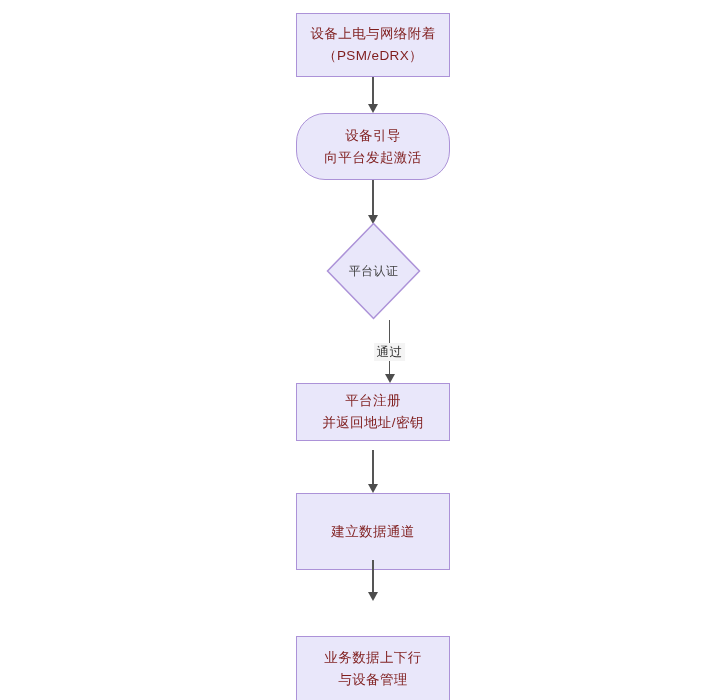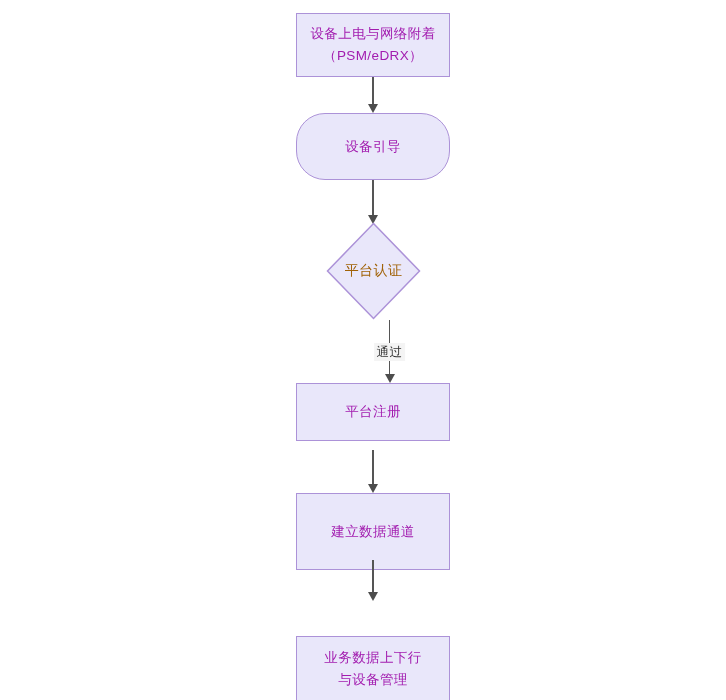--- a/index.html
+++ b/index.html
@@ -19,21 +19,21 @@
   
   .node {
     position: absolute;
     box-sizing: border-box;
     background: #e9e7fa;
     border: 1.5px solid #ac92d8;
     display: flex;
     flex-direction: column;
     align-items: center;
     justify-content: center;
-    color: #a21caf;
+    color: #7f1d1d;
     font-size: 13.5px;
     line-height: 22px;
     letter-spacing: 0.4px;
     white-space: nowrap;
   }
   .node .ln { display: block; }
 
   
   .diamond-wrap {
     position: absolute;
@@ -47,22 +47,22 @@
   }
   .diamond-label {
     position: absolute;
     left: 0;
     top: 0;
     width: 100%;
     height: 100%;
     display: flex;
     align-items: center;
     justify-content: center;
-    color: #a16207;
-    font-size: 14px;
+    color: #404040;
+    font-size: 12px;
     letter-spacing: 0.4px;
     white-space: nowrap;
   }
 
   
   .edge {
     position: absolute;
   }
   .edge-line {
     position: absolute;
@@ -105,20 +105,21 @@
     <span class="ln">（PSM/eDRX）</span>
   </div>
 
   <div class="edge" style="left:296px; top:77px; width:154px; height:36px;">
     <div class="edge-line" style="height:27px;"></div>
     <div class="arrowhead" style="top:27px;"></div>
   </div>
 
   <div class="node" style="left:296px; top:113px; width:154px; height:67px;border-radius:29px;">
     <span class="ln">设备引导</span>
+    <span class="ln">向平台发起激活</span>
   </div>
 
   <div class="edge" style="left:296px; top:180px; width:154px; height:44px;">
     <div class="edge-line" style="height:35px;"></div>
     <div class="arrowhead" style="top:35px;"></div>
   </div>
 
   <div class="diamond-wrap" style="left:326px; top:222px; width:95px; height:98px;">
     <svg class="diamond-shape" viewBox="0 0 95 98" preserveAspectRatio="none">
       <polygon points="47.5,1.5 93.5,49 47.5,96.5 1.5,49" fill="#e9e7fa" stroke="#ac92d8" stroke-width="1.5"></polygon>
@@ -127,20 +128,21 @@
   </div>
 
   <div class="edge" style="left:342px; top:320px; width:95px; height:63px;">
     <div class="edge-line" style="height:54px;"></div>
     <div class="arrowhead" style="top:54px;"></div>
     <div class="edge-label" style="top:23px;">通过</div>
   </div>
 
   <div class="node" style="left:296px; top:383px; width:154px; height:58px;">
     <span class="ln">平台注册</span>
+    <span class="ln">并返回地址/密钥</span>
   </div>
 
   <div class="edge" style="left:296px; top:450px; width:154px; height:43px;">
     <div class="edge-line" style="height:34px;"></div>
     <div class="arrowhead" style="top:34px;"></div>
   </div>
 
   <div class="node" style="left:296px; top:493px; width:154px; height:77px;">
     <span class="ln">建立数据通道</span>
   </div>

